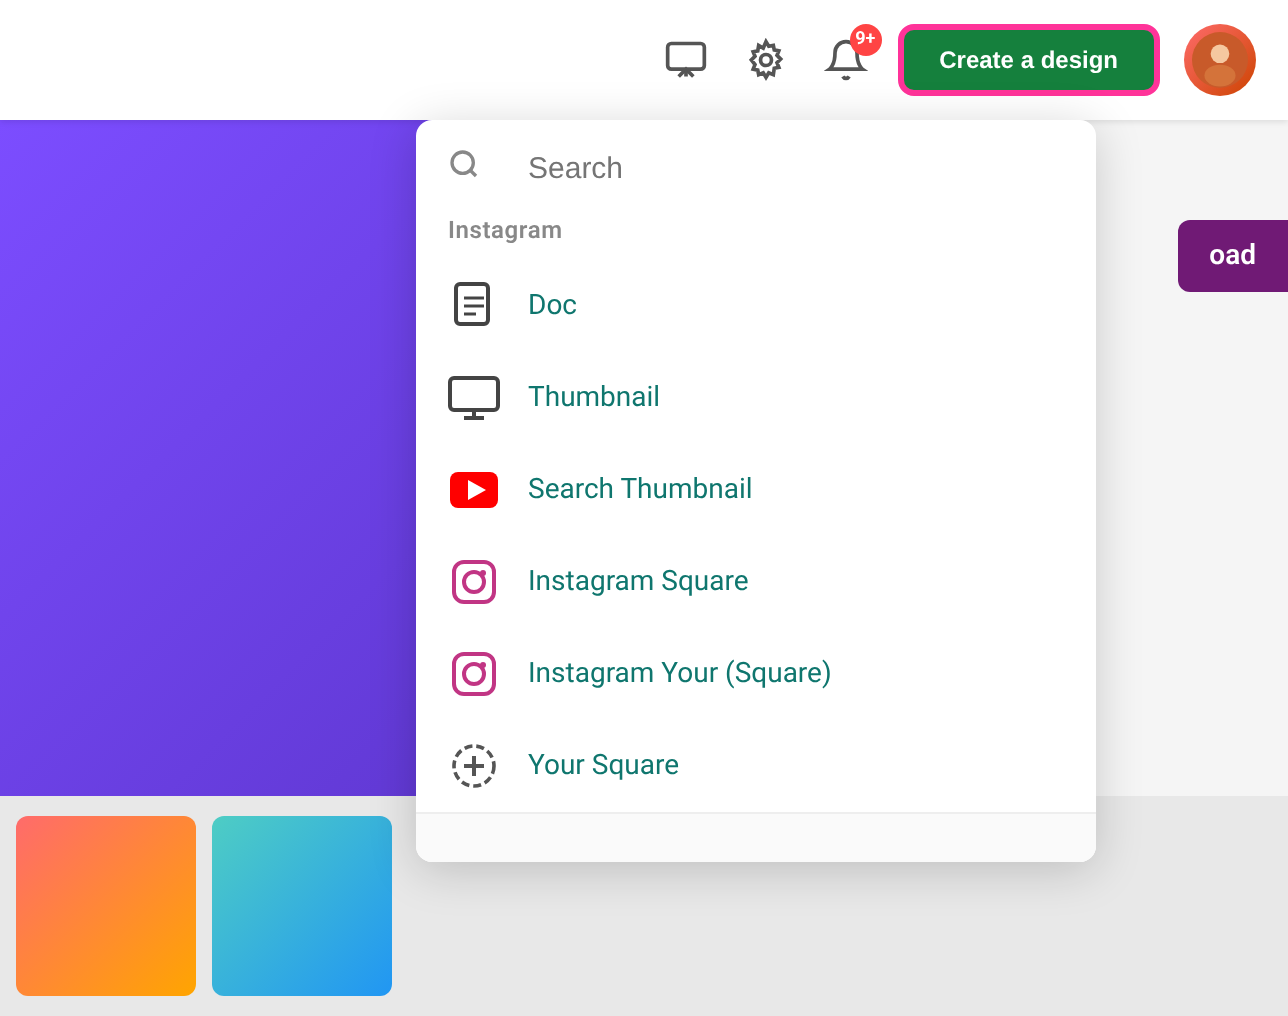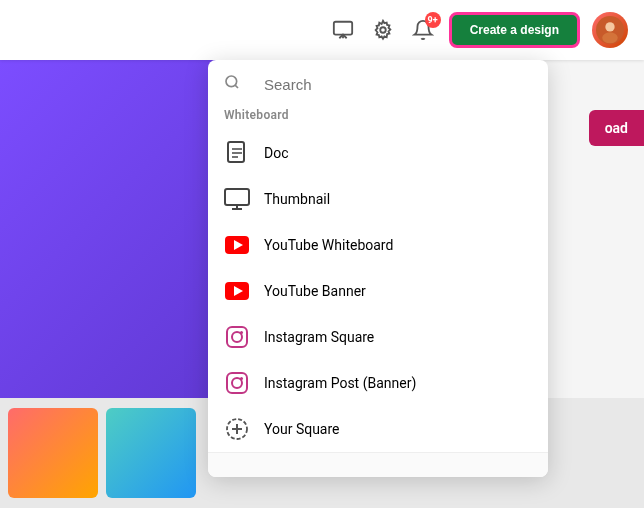--- a/index.html
+++ b/index.html
@@ -219,21 +219,21 @@
       width: 26px;
       height: 26px;
       display: flex;
       align-items: center;
       justify-content: center;
       flex-shrink: 0;
     }
 
     .menu-item-label {
       font-size: 14px;
-      color: #000000;
+      color: #0f766e;
       font-weight: 400;
     }
 
     
     .icon-youtube {
       width: 24px;
       height: 18px;
       background: #ff0000;
       border-radius: 4px;
       position: relative;
@@ -289,21 +289,21 @@
       border-top: 1px solid #eee;
       gap: 10px;
       cursor: pointer;
     }
 
     
     .load-btn {
       position: absolute;
       top: 110px;
       right: 0;
-      background: #be185d;
+      background: #701a75;
       color: white;
       padding: 10px 16px;
       font-size: 14px;
       font-weight: 600;
       border-radius: 6px 0 0 6px;
       cursor: pointer;
     }
   </style>
 </head>
 <body>
@@ -359,21 +359,21 @@
   <div class="search-area">
     <div class="search-icon-wrap">
       <svg width="16" height="16" viewBox="0 0 24 24" fill="none" stroke="#888" stroke-width="2.5">
         <circle cx="11" cy="11" r="8"></circle>
         <line x1="21" y1="21" x2="16.65" y2="16.65"></line>
       </svg>
     </div>
     <input class="search-input" type="text" placeholder="Search" style="">
   </div>
 
-  <div class="suggested-label">Whiteboard</div>
+  <div class="suggested-label">Instagram</div>
 
   <div class="menu-item">
     <div class="menu-item-icon">
       <svg width="22" height="24" viewBox="0 0 22 24">
         <rect x="2" y="1" width="16" height="20" rx="2" fill="none" stroke="#444" stroke-width="2"></rect>
         <line x1="6" y1="8" x2="16" y2="8" stroke="#444" stroke-width="1.5"></line>
         <line x1="6" y1="12" x2="16" y2="12" stroke="#444" stroke-width="1.5"></line>
         <line x1="6" y1="16" x2="12" y2="16" stroke="#444" stroke-width="1.5"></line>
       </svg>
     </div>
@@ -388,43 +388,37 @@
         <line x1="8" y1="21" x2="18" y2="21" stroke="#444" stroke-width="2"></line>
       </svg>
     </div>
     <span class="menu-item-label">Thumbnail</span>
   </div>
 
   <div class="menu-item">
     <div class="menu-item-icon">
       <div class="icon-youtube"></div>
     </div>
-    <span class="menu-item-label">YouTube Whiteboard</span>
-  </div>
-
-  <div class="menu-item">
-    <div class="menu-item-icon">
-      <div class="icon-youtube"></div>
-    </div>
-    <span class="menu-item-label">YouTube Banner</span>
-  </div>
+    <span class="menu-item-label">Search Thumbnail</span>
+  </div>
+
 
 
   <div class="menu-item">
     <div class="menu-item-icon">
       <div class="icon-instagram"></div>
     </div>
     <span class="menu-item-label">Instagram Square</span>
   </div>
 
   <div class="menu-item">
     <div class="menu-item-icon">
       <div class="icon-instagram"></div>
     </div>
-    <span class="menu-item-label">Instagram Post (Banner)</span>
+    <span class="menu-item-label">Instagram Your (Square)</span>
   </div>
 
   <div class="menu-item">
     <div class="menu-item-icon">
       <svg width="24" height="24" viewBox="0 0 24 24">
         <circle cx="12" cy="12" r="10" fill="none" stroke="#555" stroke-width="1.8" stroke-dasharray="4 2"></circle>
         <line x1="12" y1="7" x2="12" y2="17" stroke="#555" stroke-width="2"></line>
         <line x1="7" y1="12" x2="17" y2="12" stroke="#555" stroke-width="2"></line>
       </svg>
     </div>

